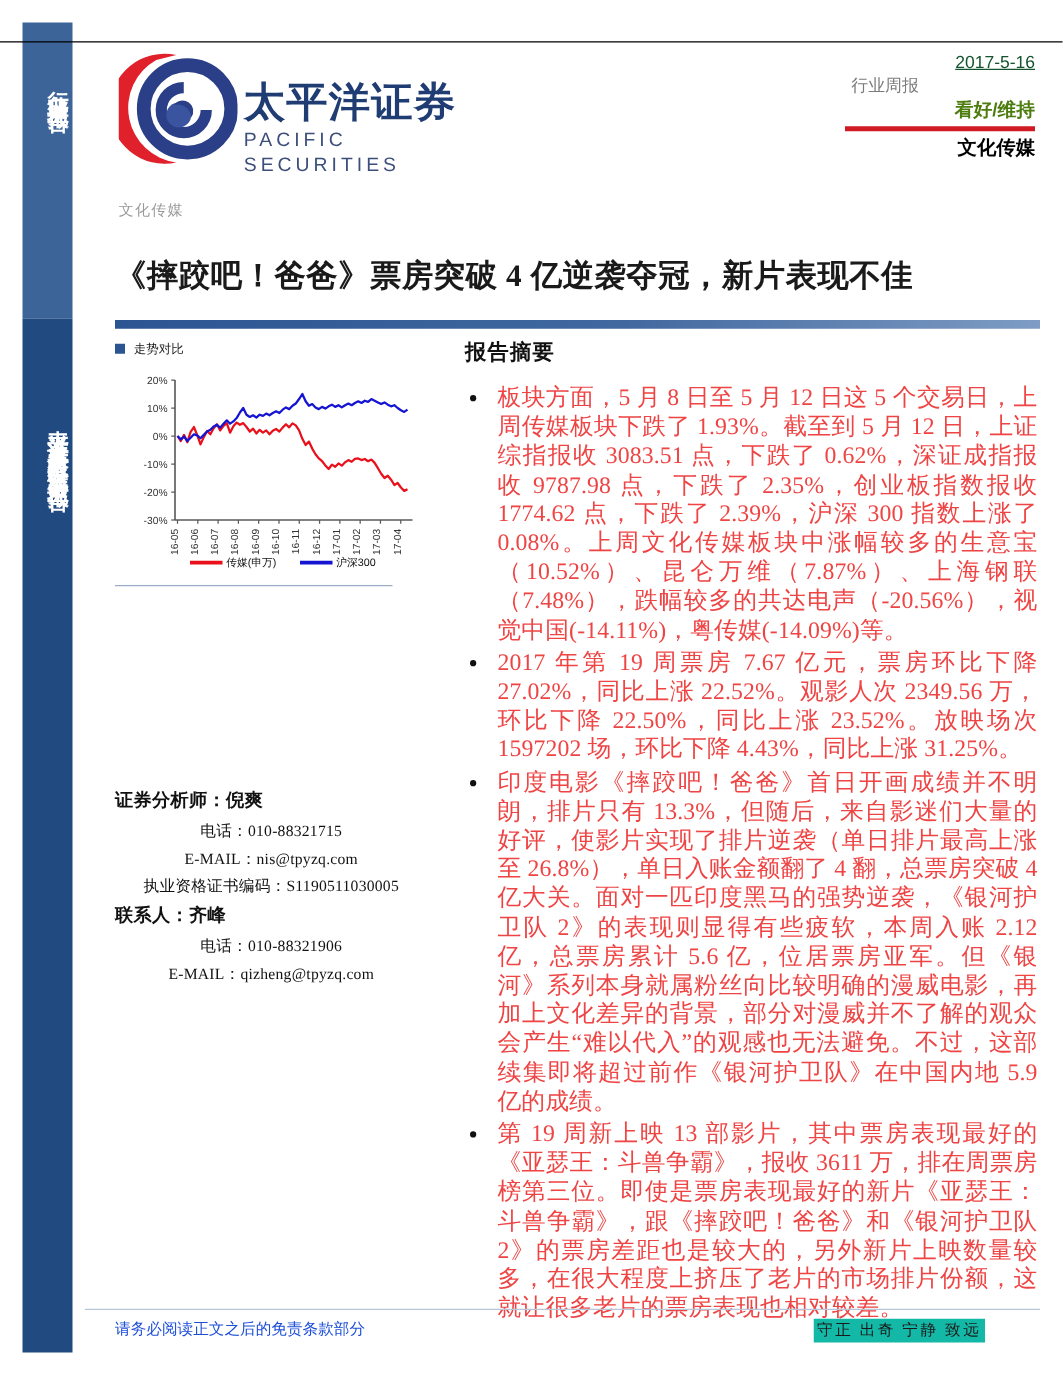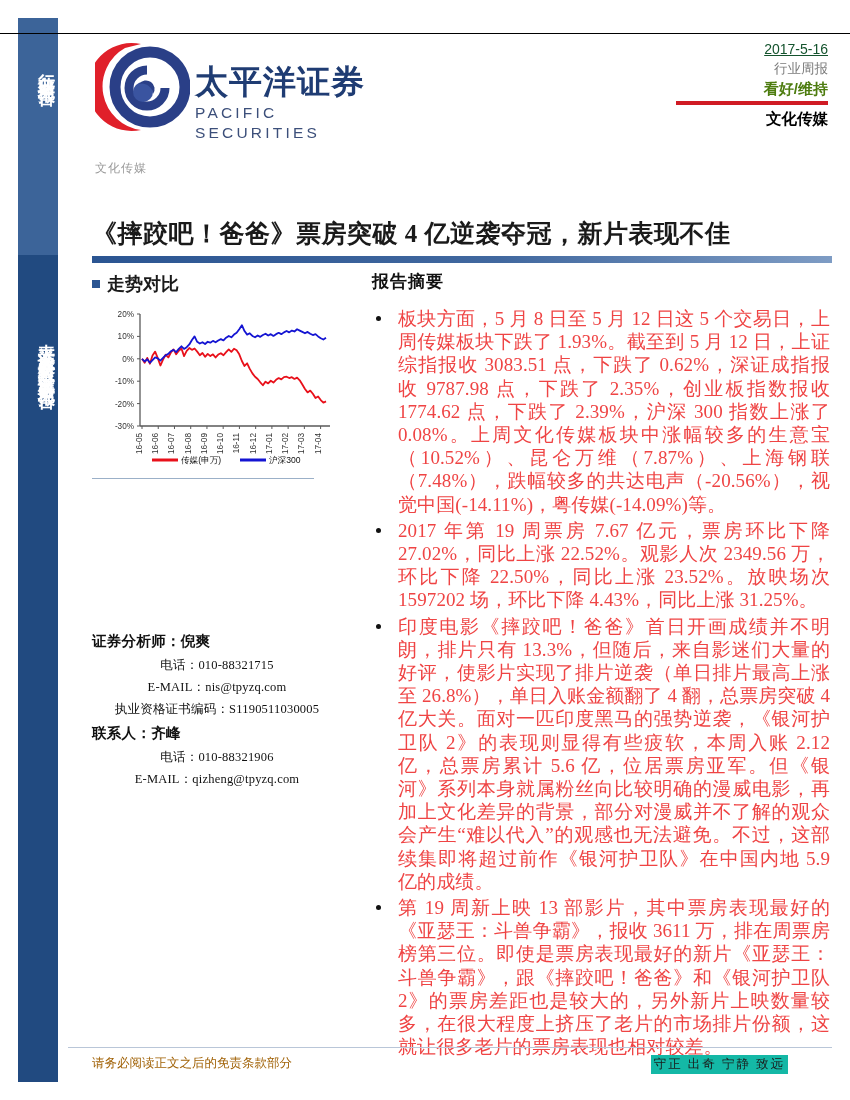--- a/index.html
+++ b/index.html
@@ -118,20 +118,21 @@
   #meta-date {
     font-size: 14px;
     color: #14532d;
     line-height: 19px;
     text-decoration: underline;
   }
   #meta-type {
     font-size: 13.5px;
     color: #7b7b7b;
     line-height: 19px;
+    text-align: center;
   }
   #meta-rating {
     font-size: 15px;
     color: #4d7c0f;
     line-height: 21px;
     font-weight: bold;
   }
   #meta-redline {
     margin-top: 2px;
     margin-left: auto;
@@ -154,21 +155,21 @@
     font-size: 12px;
     color: #9a9a9a;
     font-family: "Liberation Sans", sans-serif;
     letter-spacing: 1px;
   }
 
   
   #main-title {
     position: absolute;
     left: 92px;
-    top: 217px;
+    top: 205px;
     width: 740px;
     font-size: 25px;
     font-weight: bold;
     color: #1a1a1a;
     letter-spacing: 0.5px;
     line-height: 34px;
     font-family: "Liberation Serif", "DejaVu Serif", serif;
   }
 
   #title-divider {
@@ -181,22 +182,22 @@
   }
 
   
   #left-col {
     position: absolute;
     left: 92px;
     top: 272px;
     width: 250px;
   }
   .sec-head {
-    font-size: 18px;
-    font-weight: bold;
+    font-size: 10px;
+    font-weight: normal;
     color: #1a1a1a;
     display: flex;
     align-items: center;
     gap: 7px;
   }
   .sec-bullet {
     width: 8px;
     height: 8px;
     background: #2b5592;
     display: inline-block;
@@ -287,21 +288,21 @@
     top: 1047px;
     width: 764px;
     height: 1px;
     background: #b9c6d8;
   }
   #footer-left {
     position: absolute;
     left: 92px;
     top: 1055px;
     font-size: 12.5px;
-    color: #a16207;
+    color: #1d4ed8;
     font-family: "Liberation Serif", "DejaVu Serif", serif;
   }
   #footer-right {
     position: absolute;
     right: 62px;
     top: 1055px;
     font-size: 12.5px;
     color: #1a1a1a;
     background: #14b8a6;
     padding: 1px 3px;

